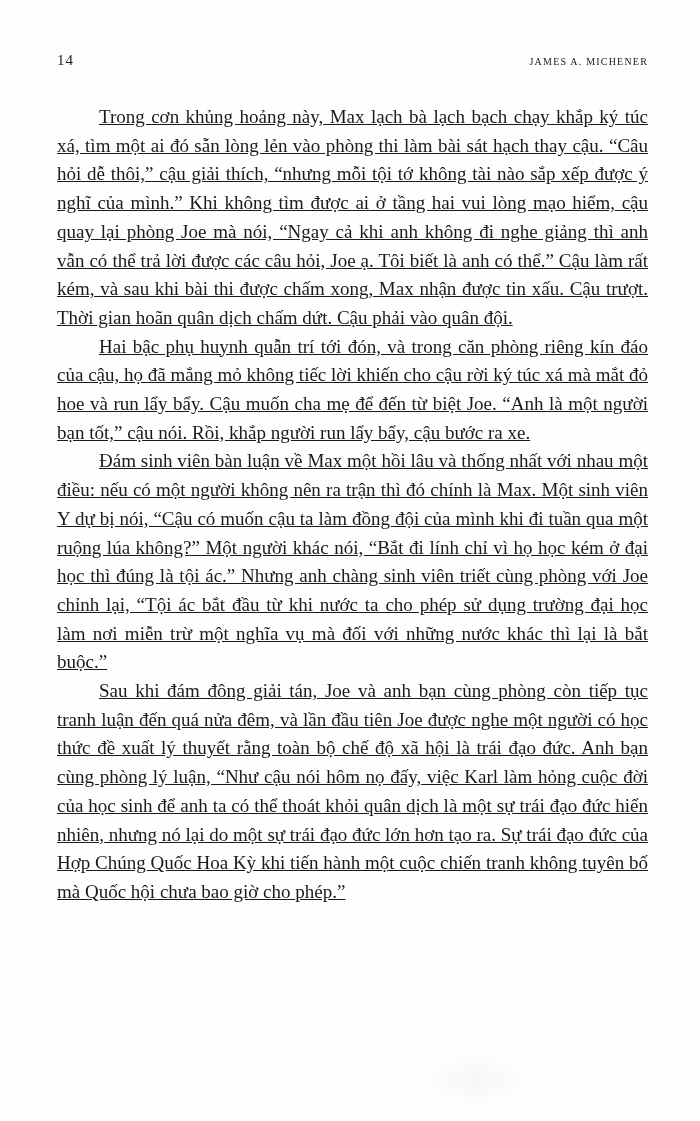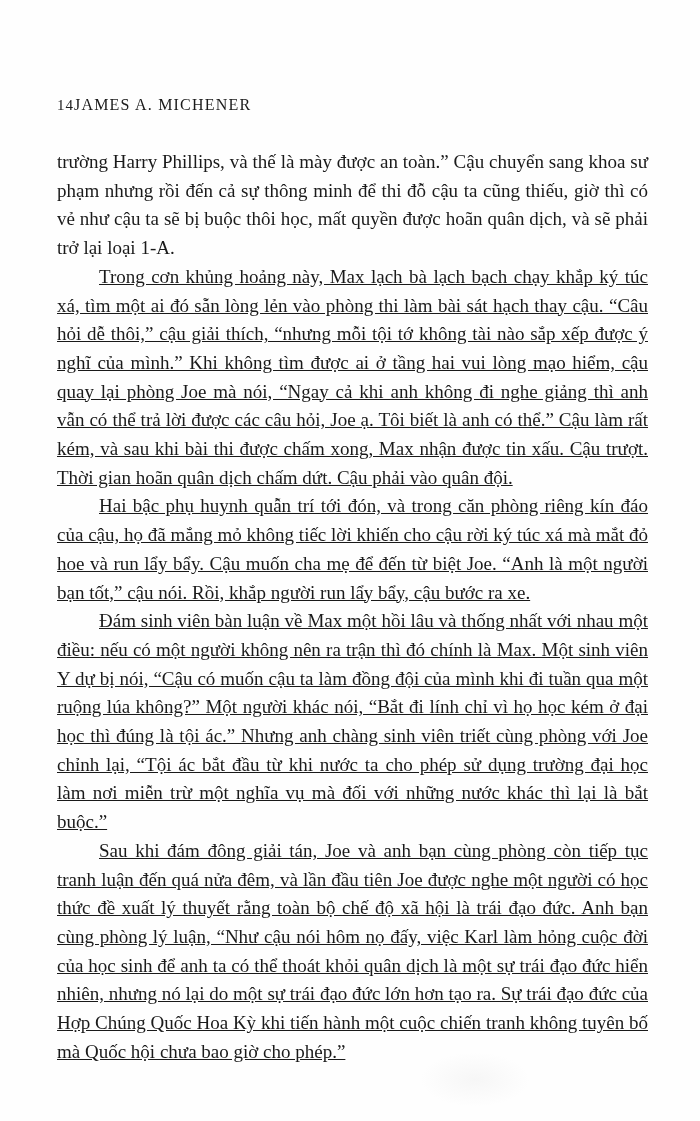--- a/index.html
+++ b/index.html
@@ -17,33 +17,32 @@
   }
   .page {
     box-sizing: border-box;
     width: 700px;
     height: 1121px;
     padding: 52px 52px 0 57px;
     position: relative;
   }
   .running-head {
     display: flex;
-    justify-content: flex-start;
+    justify-content: space-between;
     align-items: baseline;
     font-size: 15px;
     margin-bottom: 34px;
   }
   .page-number {
     letter-spacing: 1px;
     font-variant: small-caps;
   }
   .book-author {
     letter-spacing: 1.2px;
-    font-size: 16px;
-    margin-top: 44px;
+    font-size: 10px;
   }
   .body-text {
     font-size: 19px;
     line-height: 28.7px;
     text-align: justify;
     text-justify: inter-word;
   }
   .body-text p {
     margin: 0;
     padding: 0;
@@ -67,21 +66,20 @@
 </head>
 <body>
 
 <div class="page">
   <div class="running-head">
     <span class="page-number">14</span>
     <span class="book-author">JAMES A. MICHENER</span>
   </div>
 
   <div class="body-text" id="page-body">
-      <p class="">trường Harry Phillips, và thế là mày được an toàn.” Cậu chuyển sang khoa sư phạm nhưng rồi đến cả sự thông minh để thi đỗ cậu ta cũng thiếu, giờ thì có vẻ như cậu ta sẽ bị buộc thôi học, mất quyền được hoãn quân dịch, và sẽ phải trở lại loại 1-A.</p>
       <p class="indent">Trong cơn khủng hoảng này, Max lạch bà lạch bạch chạy khắp ký túc xá, tìm một ai đó sẵn lòng lẻn vào phòng thi làm bài sát hạch thay cậu. “Câu hỏi dễ thôi,” cậu giải thích, “nhưng mỗi tội tớ không tài nào sắp xếp được ý nghĩ của mình.” Khi không tìm được ai ở tầng hai vui lòng mạo hiểm, cậu quay lại phòng Joe mà nói, “Ngay cả khi anh không đi nghe giảng thì anh vẫn có thể trả lời được các câu hỏi, Joe ạ. Tôi biết là anh có thể.” Cậu làm rất kém, và sau khi bài thi được chấm xong, Max nhận được tin xấu. Cậu trượt. Thời gian hoãn quân dịch chấm dứt. Cậu phải vào quân đội.</p>
       <p class="indent">Hai bậc phụ huynh quẫn trí tới đón, và trong căn phòng riêng kín đáo của cậu, họ đã mắng mỏ không tiếc lời khiến cho cậu rời ký túc xá mà mắt đỏ hoe và run lẩy bẩy. Cậu muốn cha mẹ để đến từ biệt Joe. “Anh là một người bạn tốt,” cậu nói. Rồi, khắp người run lẩy bẩy, cậu bước ra xe.</p>
       <p class="indent">Đám sinh viên bàn luận về Max một hồi lâu và thống nhất với nhau một điều: nếu có một người không nên ra trận thì đó chính là Max. Một sinh viên Y dự bị nói, “Cậu có muốn cậu ta làm đồng đội của mình khi đi tuần qua một ruộng lúa không?” Một người khác nói, “Bắt đi lính chỉ vì họ học kém ở đại học thì đúng là tội ác.” Nhưng anh chàng sinh viên triết cùng phòng với Joe chỉnh lại, “Tội ác bắt đầu từ khi nước ta cho phép sử dụng trường đại học làm nơi miễn trừ một nghĩa vụ mà đối với những nước khác thì lại là bắt buộc.”</p>
       <p class="indent">Sau khi đám đông giải tán, Joe và anh bạn cùng phòng còn tiếp tục tranh luận đến quá nửa đêm, và lần đầu tiên Joe được nghe một người có học thức đề xuất lý thuyết rằng toàn bộ chế độ xã hội là trái đạo đức. Anh bạn cùng phòng lý luận, “Như cậu nói hôm nọ đấy, việc Karl làm hỏng cuộc đời của học sinh để anh ta có thể thoát khỏi quân dịch là một sự trái đạo đức hiển nhiên, nhưng nó lại do một sự trái đạo đức lớn hơn tạo ra. Sự trái đạo đức của Hợp Chúng Quốc Hoa Kỳ khi tiến hành một cuộc chiến tranh không tuyên bố mà Quốc hội chưa bao giờ cho phép.”</p>
     </div>
 
   <div class="scan-artifact"></div>
 </div>
 
 </body></html>

